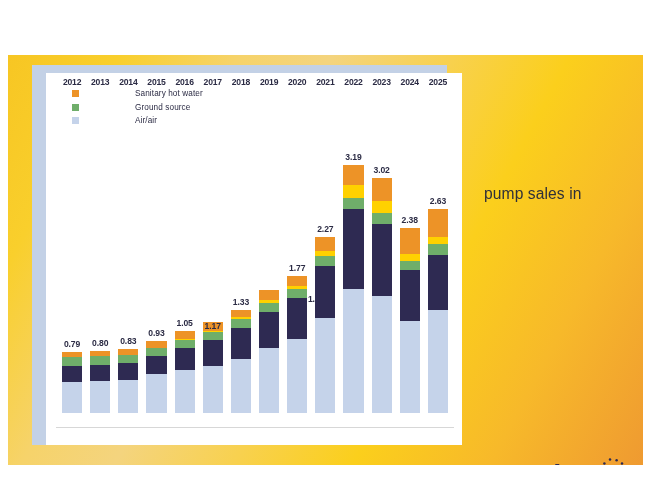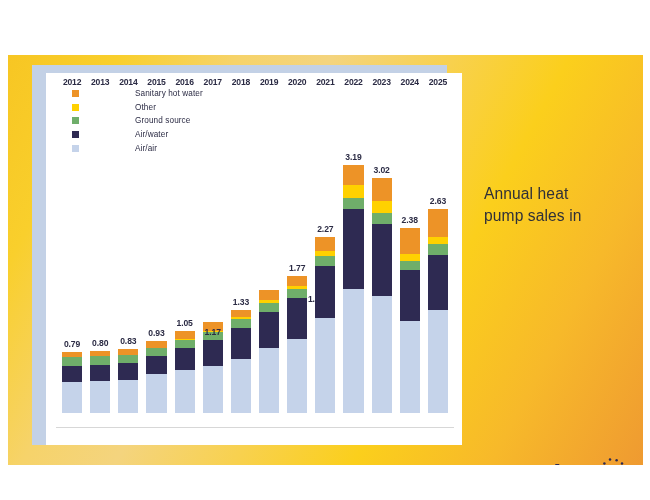--- a/index.html
+++ b/index.html
@@ -216,21 +216,21 @@
           <div class="tick-label">2016</div>
         </div>
         <div class="bar-group" style="left: 156.654px; width: 20.2629px; height: 340px;">
           <div class="bar" style="height: 90.887px;">
             <div class="seg" title="Air/air 2017" style="height: 46.6087px; background: rgb(197, 211, 234);"></div>
             <div class="seg" title="Air/water 2017" style="height: 26.4116px; background: rgb(46, 42, 82);"></div>
             <div class="seg" title="Ground source 2017" style="height: 7.76812px; background: rgb(111, 174, 106);"></div>
             <div class="seg" title="Other 2017" style="height: 1.55362px; background: rgb(255, 209, 0);"></div>
             <div class="seg" title="Sanitary hot water 2017" style="height: 8.54493px; background: rgb(237, 147, 39);"></div>
           </div>
-          <div class="bar-value" style="bottom: 76px;">1.17</div>
+          <div class="bar-value" style="bottom: 82px;">1.17</div>
           <div class="tick-label">2017</div>
         </div>
         <div class="bar-group" style="left: 184.797px; width: 20.2629px; height: 340px;">
           <div class="bar" style="height: 103.316px;">
             <div class="seg" title="Air/air 2018" style="height: 54.3768px; background: rgb(197, 211, 234);"></div>
             <div class="seg" title="Air/water 2018" style="height: 31.0725px; background: rgb(46, 42, 82);"></div>
             <div class="seg" title="Ground source 2018" style="height: 8.54493px; background: rgb(111, 174, 106);"></div>
             <div class="seg" title="Other 2018" style="height: 1.55362px; background: rgb(255, 209, 0);"></div>
             <div class="seg" title="Sanitary hot water 2018" style="height: 7.76812px; background: rgb(237, 147, 39);"></div>
           </div>
@@ -315,41 +315,32 @@
           <div class="tick-label">2025</div>
         </div>
       </div>
 
     <div id="legend">
         <div class="legend-row">
           <span class="legend-swatch" style="background: rgb(237, 147, 39);"></span>
           <span class="legend-label">Sanitary hot water</span>
         </div>
         <div class="legend-row">
-          <span class="legend-swatch" style="background: rgb(255, 209, 0);"></span>
-          <span class="legend-label">Other</span>
-        </div>
-        <div class="legend-row">
           <span class="legend-swatch" style="background: rgb(111, 174, 106);"></span>
           <span class="legend-label">Ground source</span>
-        </div>
-        <div class="legend-row">
-          <span class="legend-swatch" style="background: rgb(46, 42, 82);"></span>
-          <span class="legend-label">Air/water</span>
         </div>
         <div class="legend-row">
           <span class="legend-swatch" style="background: rgb(197, 211, 234);"></span>
           <span class="legend-label">Air/air</span>
         </div>
       </div>
 
   </div>
 
   <div id="slide-title">
-      <div>Annual heat</div>
       <div>pump sales in</div>
     </div>
 
   <div id="logo">
     <svg viewBox="0 0 125 42" width="125" height="42" aria-hidden="true">
 
       <g fill="none" stroke="#2e2a52" stroke-width="2.6" stroke-linecap="round">
         <path d="M3 15 C8 11.5, 13 18, 18 14.5 C22 11.8, 25 14.5, 28 13.5"></path>
         <path d="M3 21 C8 17.5, 13 24, 18 20.5 C22 17.8, 25 20.5, 28 19.5"></path>
         <path d="M3 27 C8 23.5, 13 30, 18 26.5 C22 23.8, 25 26.5, 28 25.5"></path>

